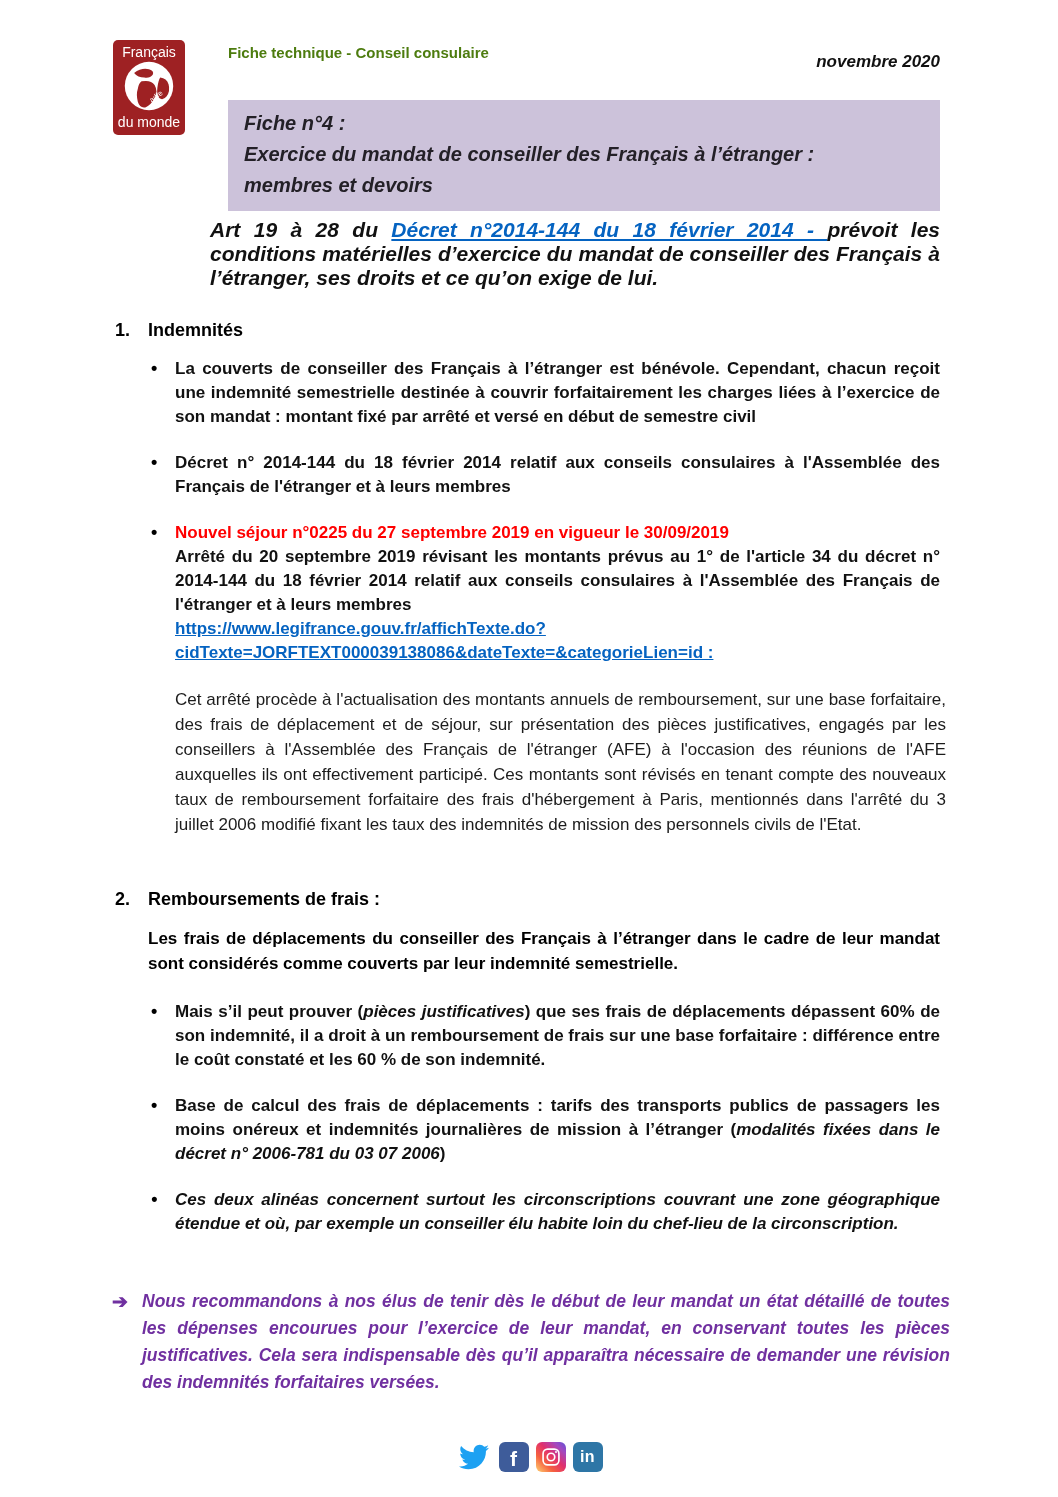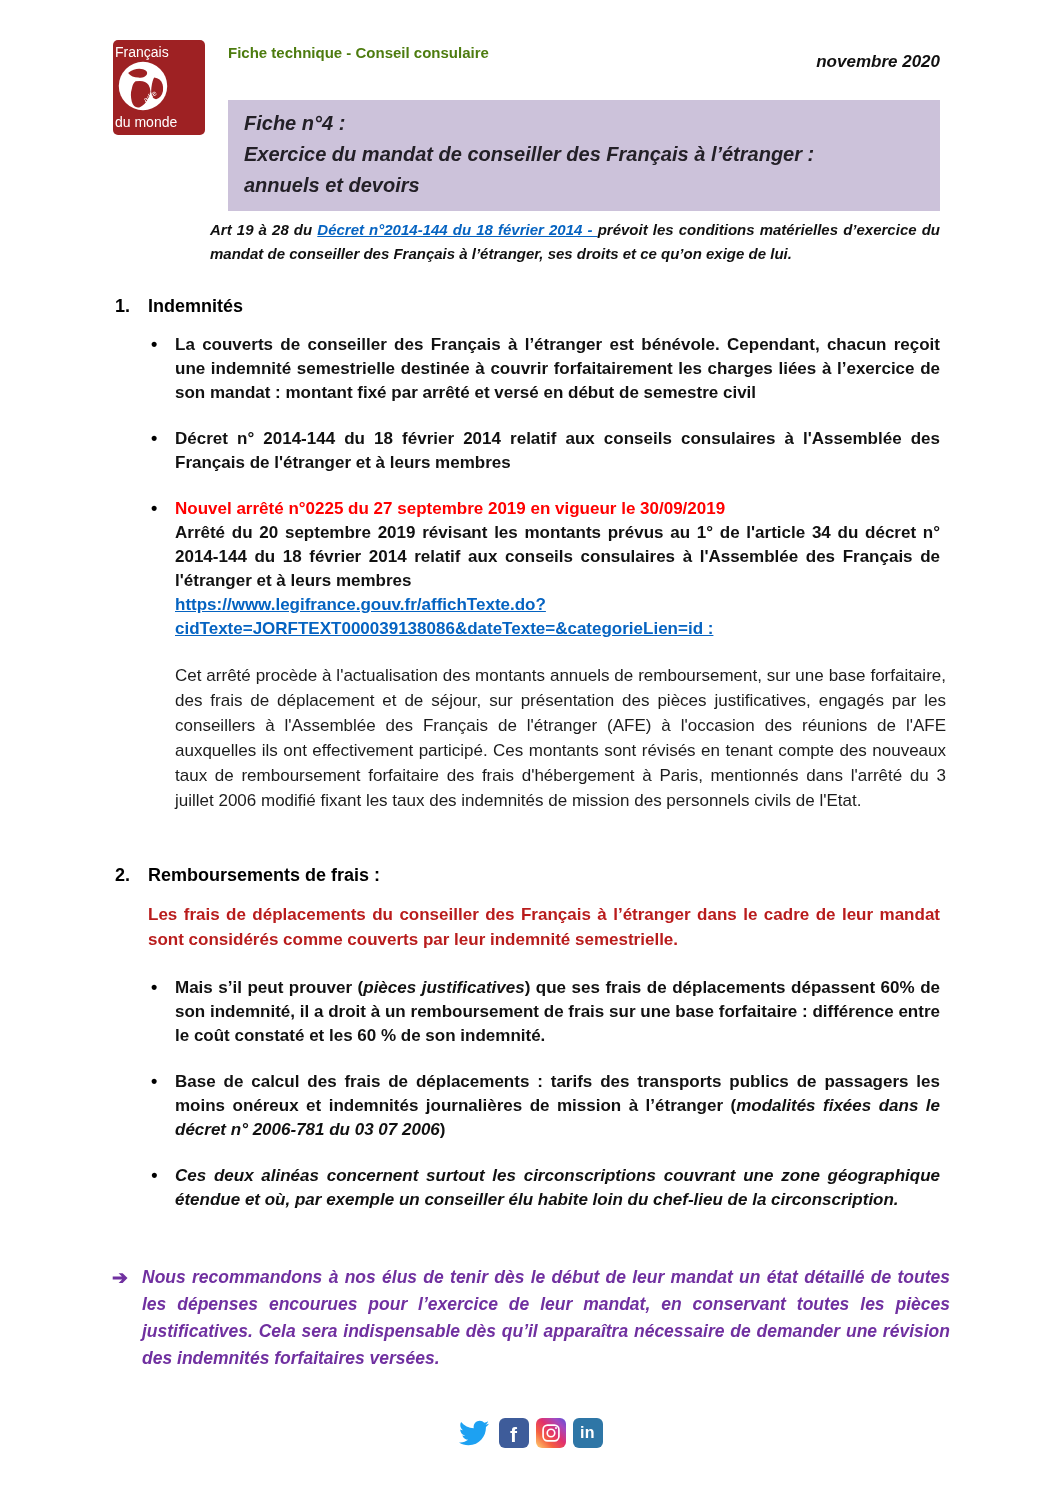--- a/index.html
+++ b/index.html
@@ -1,50 +1,50 @@
 <!DOCTYPE html>
 <html lang="fr"><head>
 <meta charset="utf-8">
 <style>
   html,body{margin:0;padding:0;background:#e8e8e8;}
   .page{position:relative;width:1058px;height:1497px;background:#ffffff;margin:0 auto;
         font-family:"Liberation Sans",sans-serif;color:#1a1a1a;overflow:hidden;}
 
   
-  .logo{position:absolute;left:113px;top:40px;width:92px;height:95px;background:#9E2123;
-        border-radius:5px;display:flex;flex-direction:column;align-items:flex-start;
+  .logo{position:absolute;left:113px;top:40px;width:72px;height:95px;background:#9E2123;
+        border-radius:5px;display:flex;flex-direction:column;align-items:center;
         justify-content:space-between;padding:5px 2px;box-sizing:border-box;}
   .logo-word{color:#fff;font-size:14px;line-height:15px;font-family:"Liberation Sans",sans-serif;}
   .logo-globe{margin:-4px 0;}
   .doc-title{position:absolute;left:228px;top:44px;font-size:15px;font-weight:bold;color:#4d7c0f;}
   .doc-date{position:absolute;right:118px;top:52px;font-size:17px;font-style:italic;font-weight:600;color:#111;}
   .banner{position:absolute;left:228px;top:100px;width:712px;box-sizing:border-box;
           background:#CCC2DA;padding:8px 8px 10px 16px;color:#232027;
           font-weight:bold;font-style:italic;font-size:20px;line-height:31px;}
 
   
   .content{position:absolute;top:218px;left:0;width:1058px;}
-  .intro{margin:0 118px 30px 210px;font-size:15px;font-weight:bold;font-style:italic;
+  .intro{margin:0 118px 30px 210px;font-size:21px;font-weight:bold;font-style:italic;
          line-height:24px;text-align:justify;color:#111;}
   .doclink{color:#0563C1;text-decoration:underline;cursor:pointer;}
   .sec-head{margin:0 0 16px 115px;font-size:18px;font-weight:bold;color:#000;display:flex;}
   .sec-head .num{width:33px;}
   .bullets{margin:0 118px 0 175px;}
   .bullet{position:relative;font-size:17px;line-height:24px;font-weight:600;
           text-align:justify;margin-bottom:22px;color:#111;}
   .bullet::before{content:"\2022";position:absolute;left:-24px;top:-1px;font-size:18px;color:#000;}
   .xbold{font-weight:800;}
   .red-lead{color:#FF0000;font-weight:800;}
   .red-rest{color:#FF0000;font-weight:700;}
   .link-line{font-weight:600;overflow-wrap:anywhere;text-align:left;}
   .para{margin:4px 112px 0 175px;font-size:17px;font-weight:400;line-height:25px;
         text-align:justify;color:#1c1c1c;}
   .sec2{margin-top:52px;}
   .s2-intro{margin:8px 118px 24px 148px;font-size:17px;font-weight:600;line-height:25px;
-            text-align:justify;color:#b91c1c;}
+            text-align:justify;color:#000000;}
   .it{font-style:italic;}
   .bullet-italic{font-style:italic;}
 
   .recommend{position:relative;margin:52px 108px 0 112px;padding-left:30px;color:#7030A0;
              font-weight:bold;font-style:italic;font-size:17.5px;line-height:27px;text-align:justify;}
   .recommend .arrow{position:absolute;left:0;top:0;font-style:normal;font-size:19px;}
 
   
   .footer{margin-top:44px;text-align:center;}
   .footer-org{font-size:17px;font-weight:bold;color:#595959;}
@@ -74,39 +74,39 @@
     </div>
     <div class="logo-word">du monde</div>
   </div>
 
   <div class="doc-title">Fiche technique - Conseil consulaire</div>
   <div class="doc-date">novembre 2020</div>
 
   <div class="banner">
     <div>Fiche n°4 :</div>
     <div>Exercice du mandat de conseiller des Français à l’étranger :</div>
-    <div>annuels et devoirs</div>
+    <div>membres et devoirs</div>
   </div>
 
   <div class="content">
 
     <div class="intro"><span>Art 19 à 28 du </span><a class="doclink">Décret n°2014-144 du 18 février 2014 - </a><span>prévoit les conditions matérielles d’exercice du mandat de conseiller des Français à l’étranger, ses droits et ce qu’on exige de lui.</span></div>
 
     <div class="sec-head">
       <span class="num">1.</span>
       <span>Indemnités</span>
     </div>
 
     <div class="bullets">
       <div class="bullet"><span>La couverts de conseiller des Français à l’étranger est </span><span class="xbold">bénévole</span><span>. Cependant, chacun reçoit une indemnité semestrielle destinée à couvrir forfaitairement les charges liées à l’exercice de son mandat : montant fixé par arrêté et versé en début de semestre civil</span></div>
 
       <div class="bullet"><span>Décret n° 2014-144 du 18 février 2014 relatif aux conseils consulaires à l'Assemblée des Français de l'étranger et à leurs membres</span></div>
 
       <div class="bullet">
-        <div><span class="red-lead">Nouvel arrêté</span><span class="red-rest"> n°0225 du 27 septembre 2019 en vigueur le 30/09/2019</span></div>
+        <div><span class="red-lead">Nouvel séjour</span><span class="red-rest"> n°0225 du 27 septembre 2019 en vigueur le 30/09/2019</span></div>
         <div class="xbold">Arrêté du 20 septembre 2019 révisant les montants prévus au 1° de l'article 34 du décret n° 2014-144 du 18 février 2014 relatif aux conseils consulaires à l'Assemblée des Français de l'étranger et à leurs membres</div>
         <div class="link-line"><a class="doclink">https://www.legifrance.gouv.fr/affichTexte.do?cidTexte=JORFTEXT000039138086&amp;dateTexte=&amp;categorieLien=id :</a></div>
       </div>
     </div>
 
     <div class="para">Cet arrêté procède à l'actualisation des montants annuels de remboursement, sur une base forfaitaire, des frais de déplacement et de séjour, sur présentation des pièces justificatives, engagés par les conseillers à l'Assemblée des Français de l'étranger (AFE) à l'occasion des réunions de l'AFE auxquelles ils ont effectivement participé. Ces montants sont révisés en tenant compte des nouveaux taux de remboursement forfaitaire des frais d'hébergement à Paris, mentionnés dans l'arrêté du 3 juillet 2006 modifié fixant les taux des indemnités de mission des personnels civils de l'Etat.</div>
 
     <div class="sec-head sec2">
       <span class="num">2.</span>
       <span>Remboursements de frais :</span>

